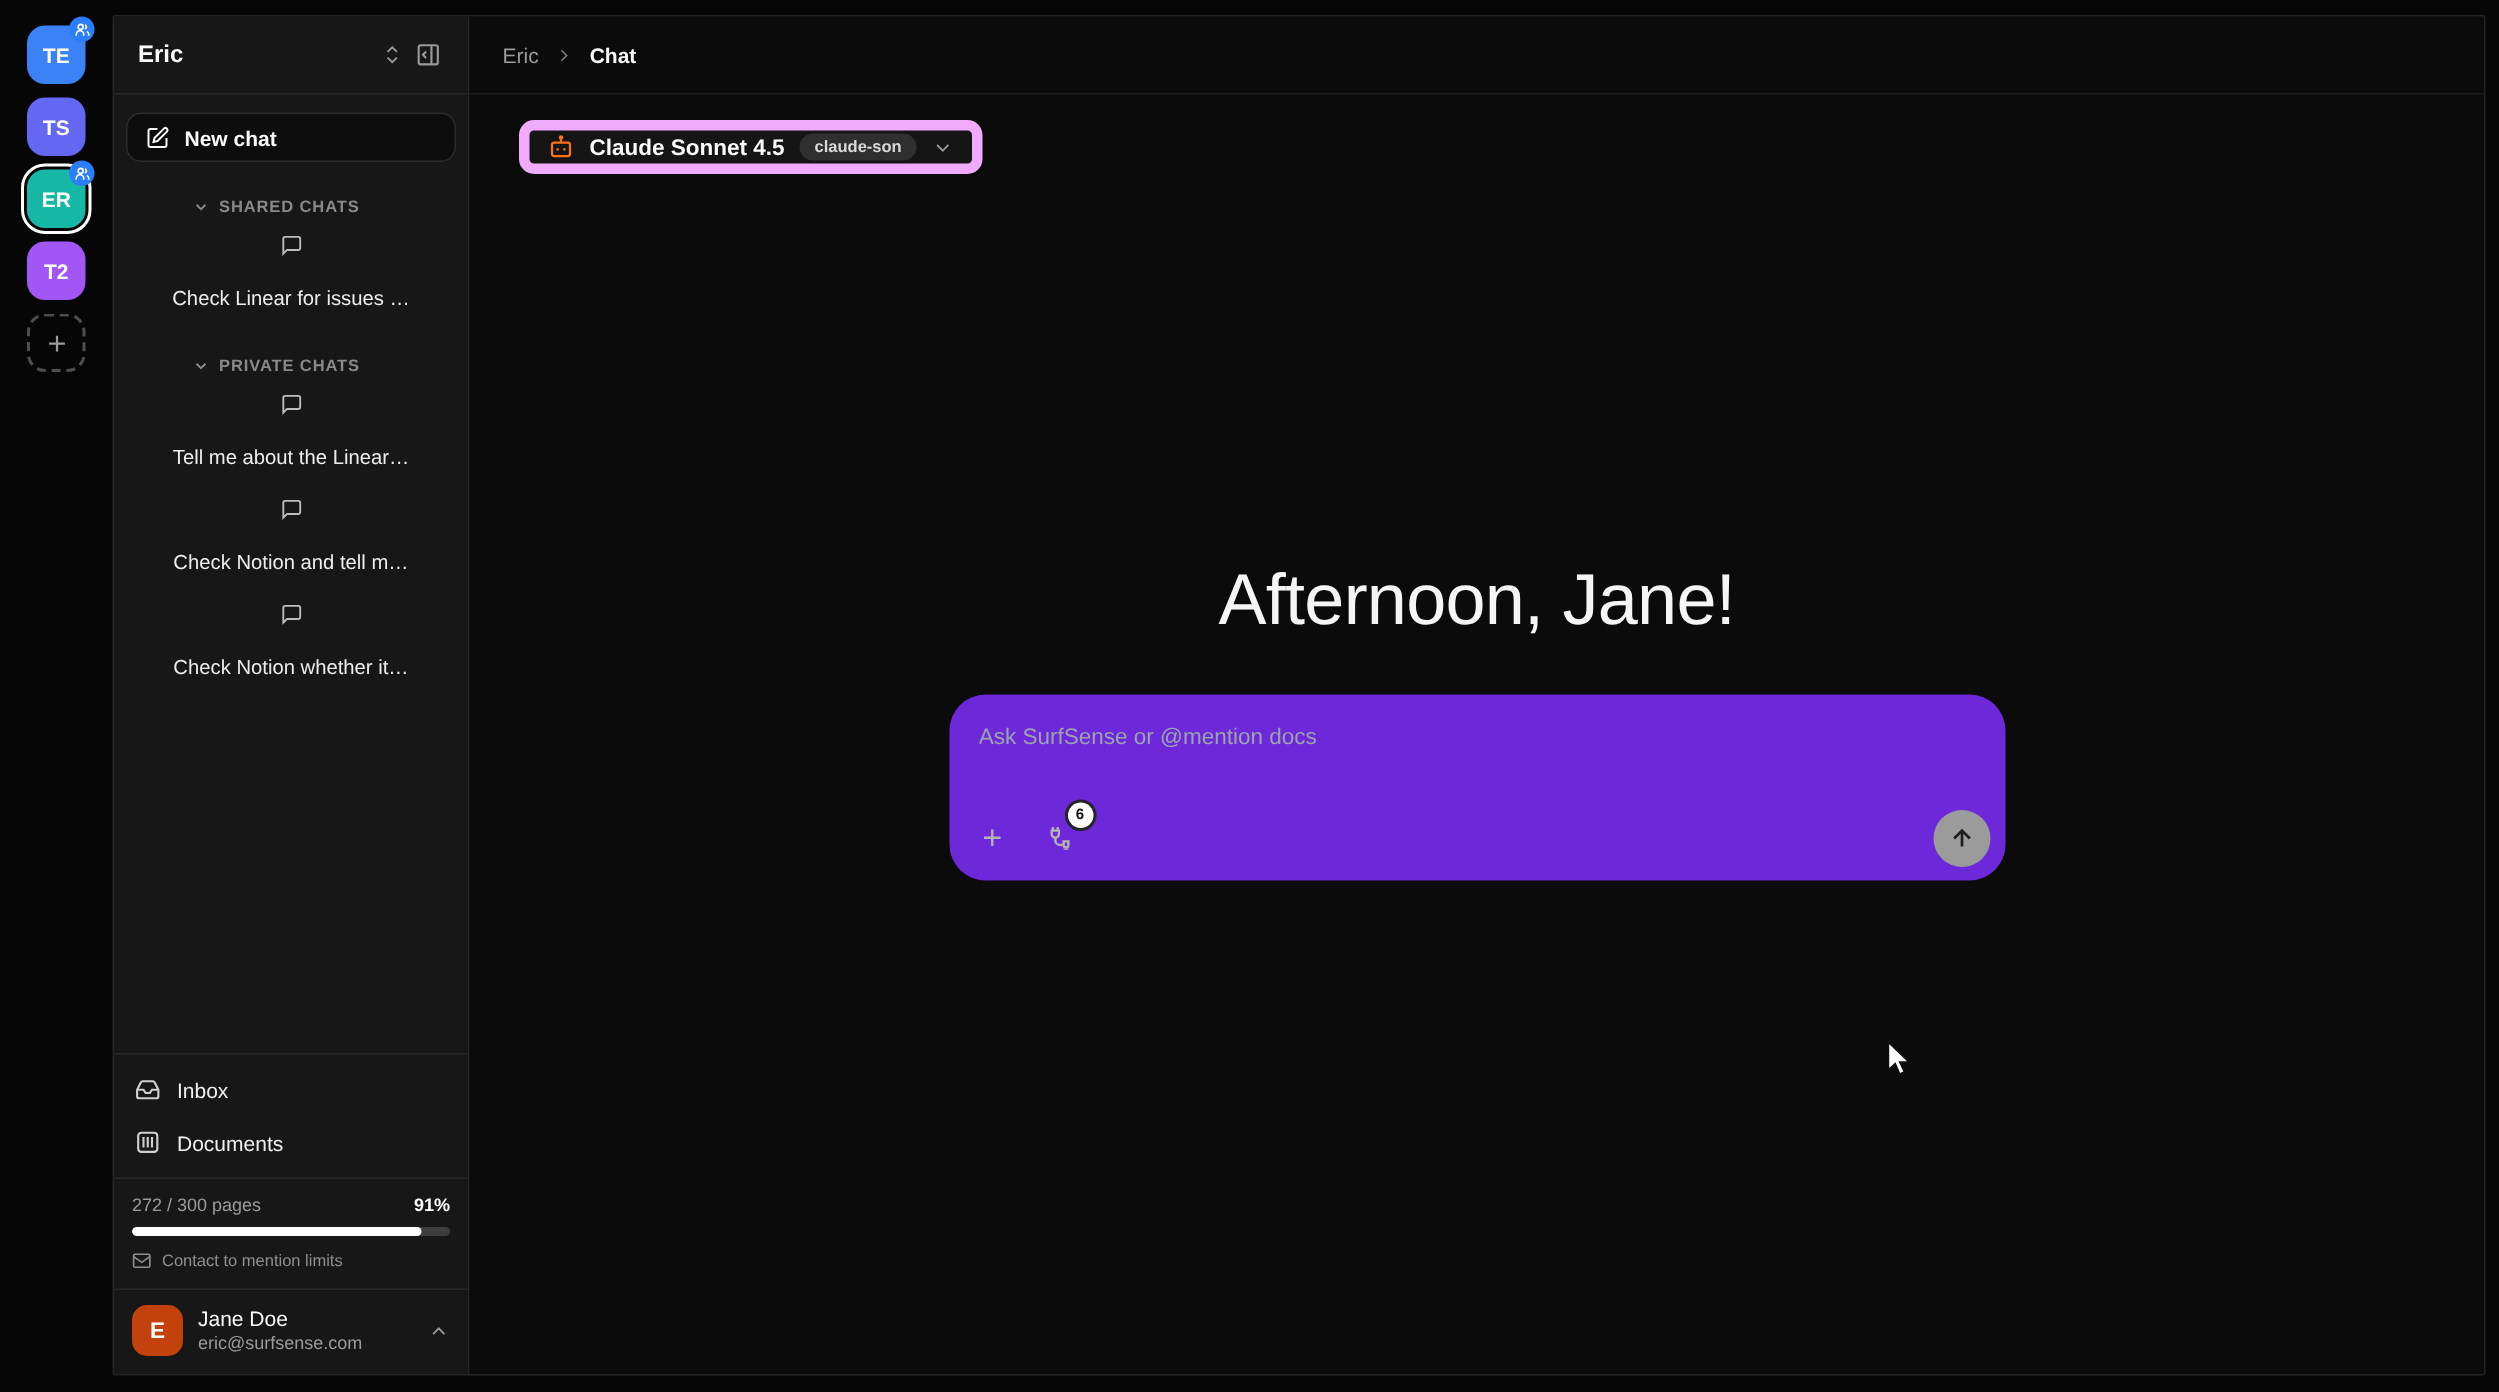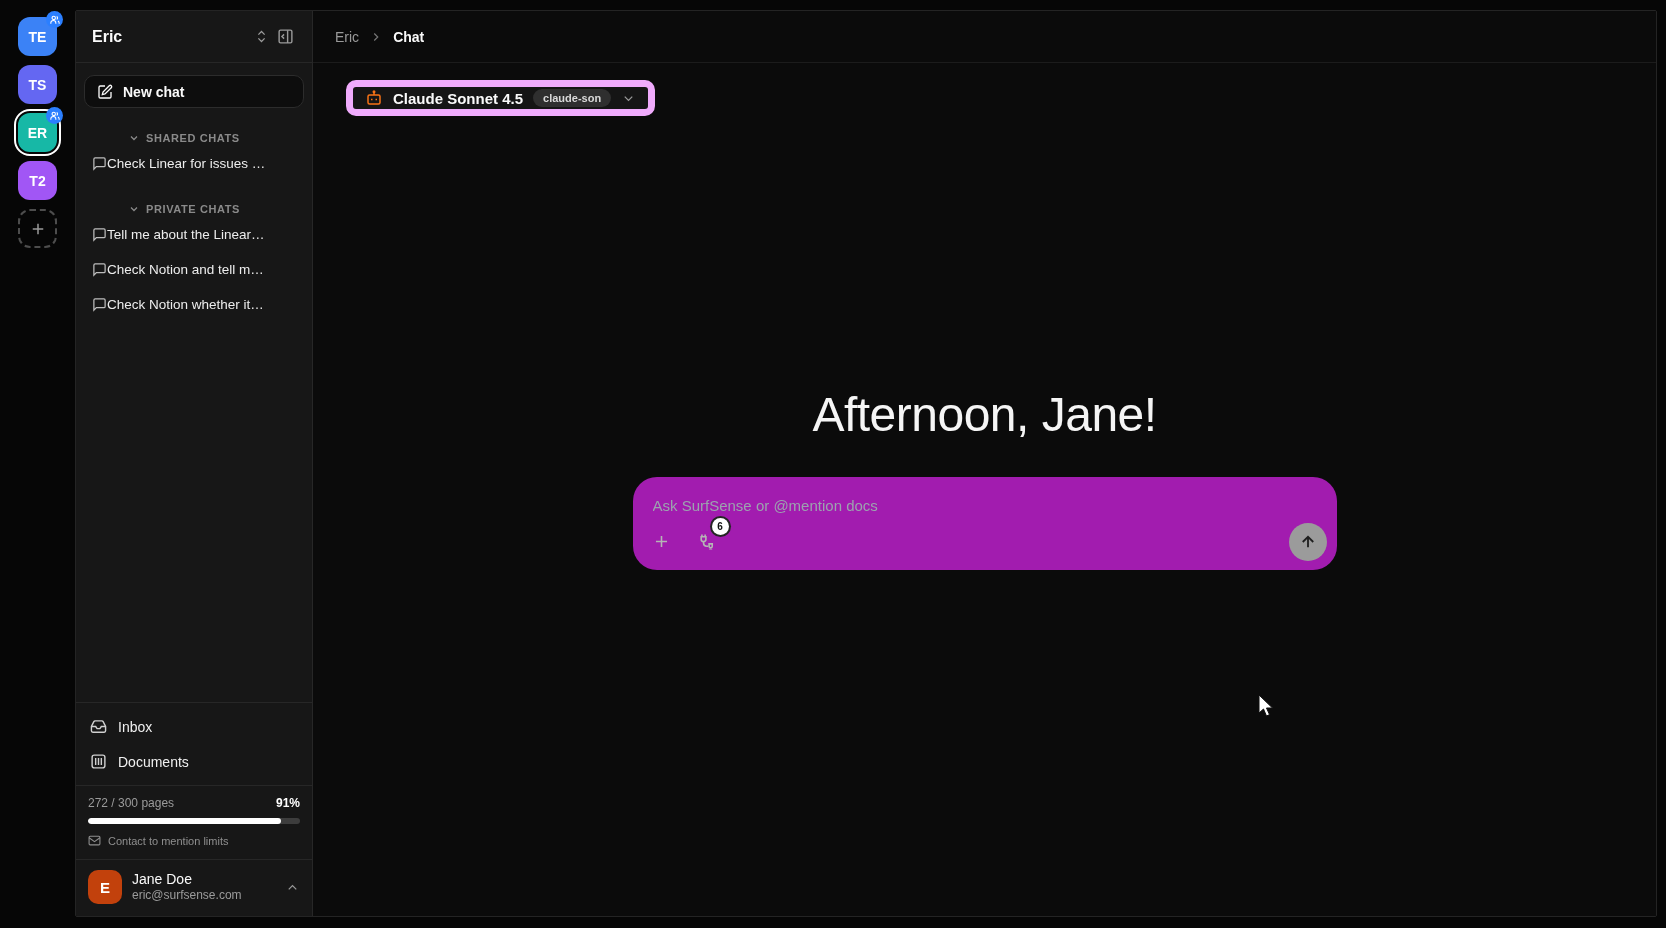--- a/index.html
+++ b/index.html
@@ -27,22 +27,22 @@
              display:flex; flex-direction:column; }
   .sb-header { height:52px; flex:0 0 52px; display:flex; align-items:center; padding:0 14px 0 16px;
                border-bottom:1px solid rgba(255,255,255,0.07); }
   .sb-title { font-size:16px; font-weight:700; flex:1; }
   .sb-header .hicon { color:#9a9a9a; padding:4px; cursor:pointer; display:flex; }
   .new-chat { margin:12px 8px 0 8px; height:33px; background:#0d0d0d; border:1px solid #2c2c2c;
               border-radius:10px; display:flex; align-items:center; gap:10px; padding:0 12px;
               color:#fafafa; font-size:14px; font-weight:700; cursor:pointer; }
   .section-label { display:flex; align-items:center; gap:6px; color:#8a8a8a; font-size:11px;
                    font-weight:700; letter-spacing:.6px; padding:0 12px; margin-top:24px; cursor:pointer;margin-left:40px; }
-  .chat-item { display:flex; align-items:center; gap:0; padding:8px 12px; margin:4px 4px 0 4px;
-               color:#ededed; font-size:13.5px; border-radius:8px; cursor:pointer; white-space:nowrap; overflow:hidden; }
+  .chat-item { display:flex; align-items:center; gap:20px; padding:8px 12px; margin:4px 4px 0 4px;
+               color:#ededed; font-size:13.5px; border-radius:8px; cursor:pointer; white-space:nowrap; overflow:hidden;flex-direction:column; }
   .chat-item svg { flex:0 0 auto; color:#bdbdbd; }
   .sb-spacer { flex:1; }
   .sb-divider { border-top:1px solid rgba(255,255,255,0.07); }
   .nav-item { display:flex; align-items:center; gap:11px; padding:9px 14px; font-size:14px;
               color:#f0f0f0; cursor:pointer; }
   .nav-item svg { color:#d0d0d0; }
   .usage { padding:10px 12px 12px 12px; }
   .usage-row { display:flex; align-items:center; justify-content:space-between; }
   .usage-pages { color:#9b9b9b; font-size:12px; }
   .usage-pct { color:#fff; font-size:12px; font-weight:700; }
@@ -63,23 +63,23 @@
   .crumb-muted { color:#9a9a9a; }
   .crumb-current { color:#fafafa; font-weight:700; }
   .crumb-sep { color:#777; display:flex; }
   .model-select { position:absolute; left:33px; top:69px; height:36px; display:flex; align-items:center; gap:10px;
                   background:#151515; border:7px solid #f0abfc; border-radius:10px; padding:0 12px; cursor:pointer; }
   .model-name { font-size:15px; font-weight:700; color:#fafafa; }
   .model-pill { background:#2f2f2f; color:#d9d9d9; font-size:11px; font-weight:700;
                 border-radius:999px; padding:3px 10px; }
   .model-chevron { color:#9a9a9a; display:flex; }
 
-  .hero { position:absolute; left:0; right:0; top:376px; display:flex; flex-direction:column; align-items:center; }
+  .hero { position:absolute; left:0; right:0; top:362px; display:flex; flex-direction:column; align-items:center; }
   .greeting { font-size:48px; font-weight:400; letter-spacing:-0.5px; color:#f5f5f5; }
-  .prompt-box { margin-top:35px; width:704px; height:93px; background:#a21caf; border-radius:24px;
+  .prompt-box { margin-top:35px; width:704px; height:124px; background:#6d28d9; border-radius:24px;
                 position:relative; }
   .prompt-input { position:absolute; left:20px; top:20px; width:560px; background:transparent; border:none;
                   outline:none; color:#e8e8e8; font-size:15px; font-family:"Liberation Sans", sans-serif; }
   .prompt-input::placeholder { color:#9ca3af; }
   .prompt-actions { position:absolute; left:14px; bottom:14px; display:flex; align-items:center; gap:16px; }
   .icon-btn { width:30px; height:30px; border-radius:8px; display:flex; align-items:center; justify-content:center;
               color:#b5b5b5; cursor:pointer; background:transparent; border:none; position:relative; }
   .count-badge { position:absolute; top:-8px; right:-6px; min-width:17px; height:17px; border-radius:50%;
                  background:#fff; color:#111; font-size:10px; font-weight:700; display:flex;
                  align-items:center; justify-content:center; box-shadow:0 0 0 2px #252525; }

